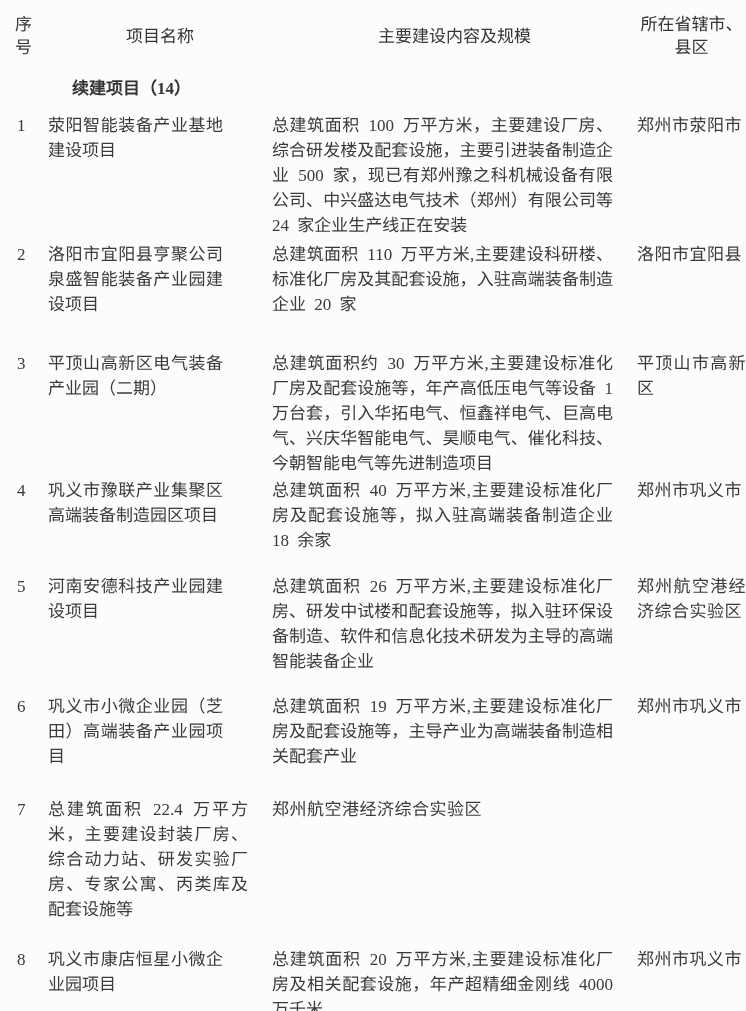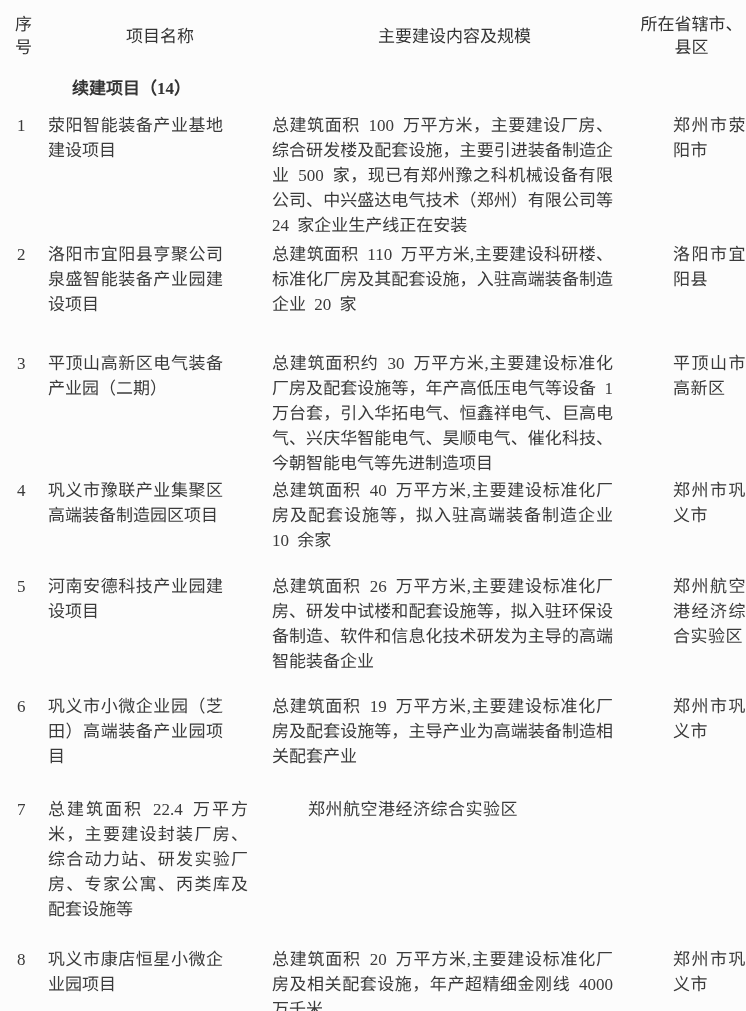--- a/index.html
+++ b/index.html
@@ -54,21 +54,21 @@
   }
   
   .rows .cell {
     text-align: justify;
     text-justify: inter-ideograph;
     word-spacing: 4px;
   }
   .rows .cell-no { padding-left: 17px; text-align: left; }
   .rows .cell-name { padding-right: 49px; }
   .rows .cell-content { padding-right: 24px; }
-  .rows .cell-region { letter-spacing: 0.5px; margin-left: 36px; }
+  .rows .cell-region { letter-spacing: 0.5px; }
   .rows .grid-row:nth-child(1) { margin-bottom: 4px; }
   .rows .grid-row:nth-child(2) { margin-bottom: 34px; }
   .rows .grid-row:nth-child(3) { margin-bottom: 2px; }
   .rows .grid-row:nth-child(4) { margin-bottom: 21px; }
   .rows .grid-row:nth-child(5) { margin-bottom: 20px; }
   .rows .grid-row:nth-child(6) { margin-bottom: 28px; }
   .rows .grid-row:nth-child(7) { margin-bottom: 25px; }
 </style>
 </head>
 <body>
@@ -103,21 +103,21 @@
     <div class="grid-row">
       <div class="cell cell-no">3</div>
       <div class="cell cell-name">平顶山高新区电气装备产业园（二期）</div>
       <div class="cell cell-content">总建筑面积约 30 万平方米,主要建设标准化厂房及配套设施等，年产高低压电气等设备 1 万台套，引入华拓电气、恒鑫祥电气、巨高电气、兴庆华智能电气、昊顺电气、催化科技、今朝智能电气等先进制造项目</div>
       <div class="cell cell-region">平顶山市高新区</div>
     </div>
 
     <div class="grid-row">
       <div class="cell cell-no">4</div>
       <div class="cell cell-name">巩义市豫联产业集聚区高端装备制造园区项目</div>
-      <div class="cell cell-content">总建筑面积 40 万平方米,主要建设标准化厂房及配套设施等，拟入驻高端装备制造企业 10 余家</div>
+      <div class="cell cell-content">总建筑面积 40 万平方米,主要建设标准化厂房及配套设施等，拟入驻高端装备制造企业 18 余家</div>
       <div class="cell cell-region">郑州市巩义市</div>
     </div>
 
     <div class="grid-row">
       <div class="cell cell-no">5</div>
       <div class="cell cell-name">河南安德科技产业园建设项目</div>
       <div class="cell cell-content">总建筑面积 26 万平方米,主要建设标准化厂房、研发中试楼和配套设施等，拟入驻环保设备制造、软件和信息化技术研发为主导的高端智能装备企业</div>
       <div class="cell cell-region">郑州航空港经济综合实验区</div>
     </div>
 

